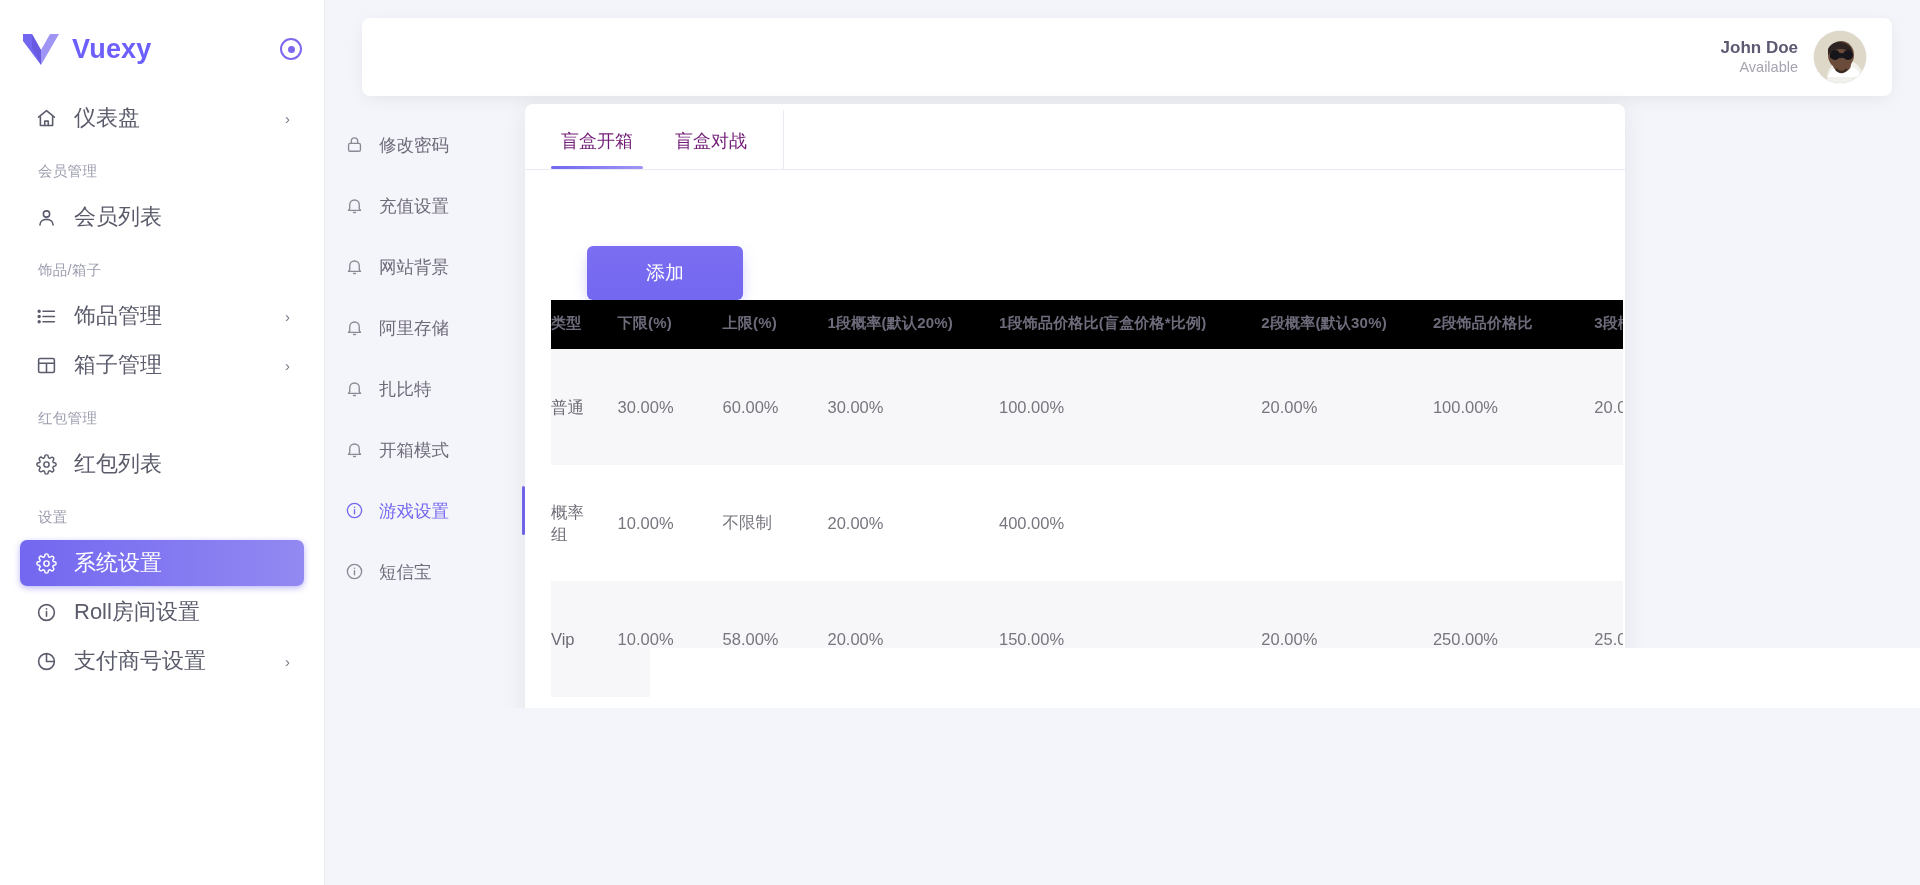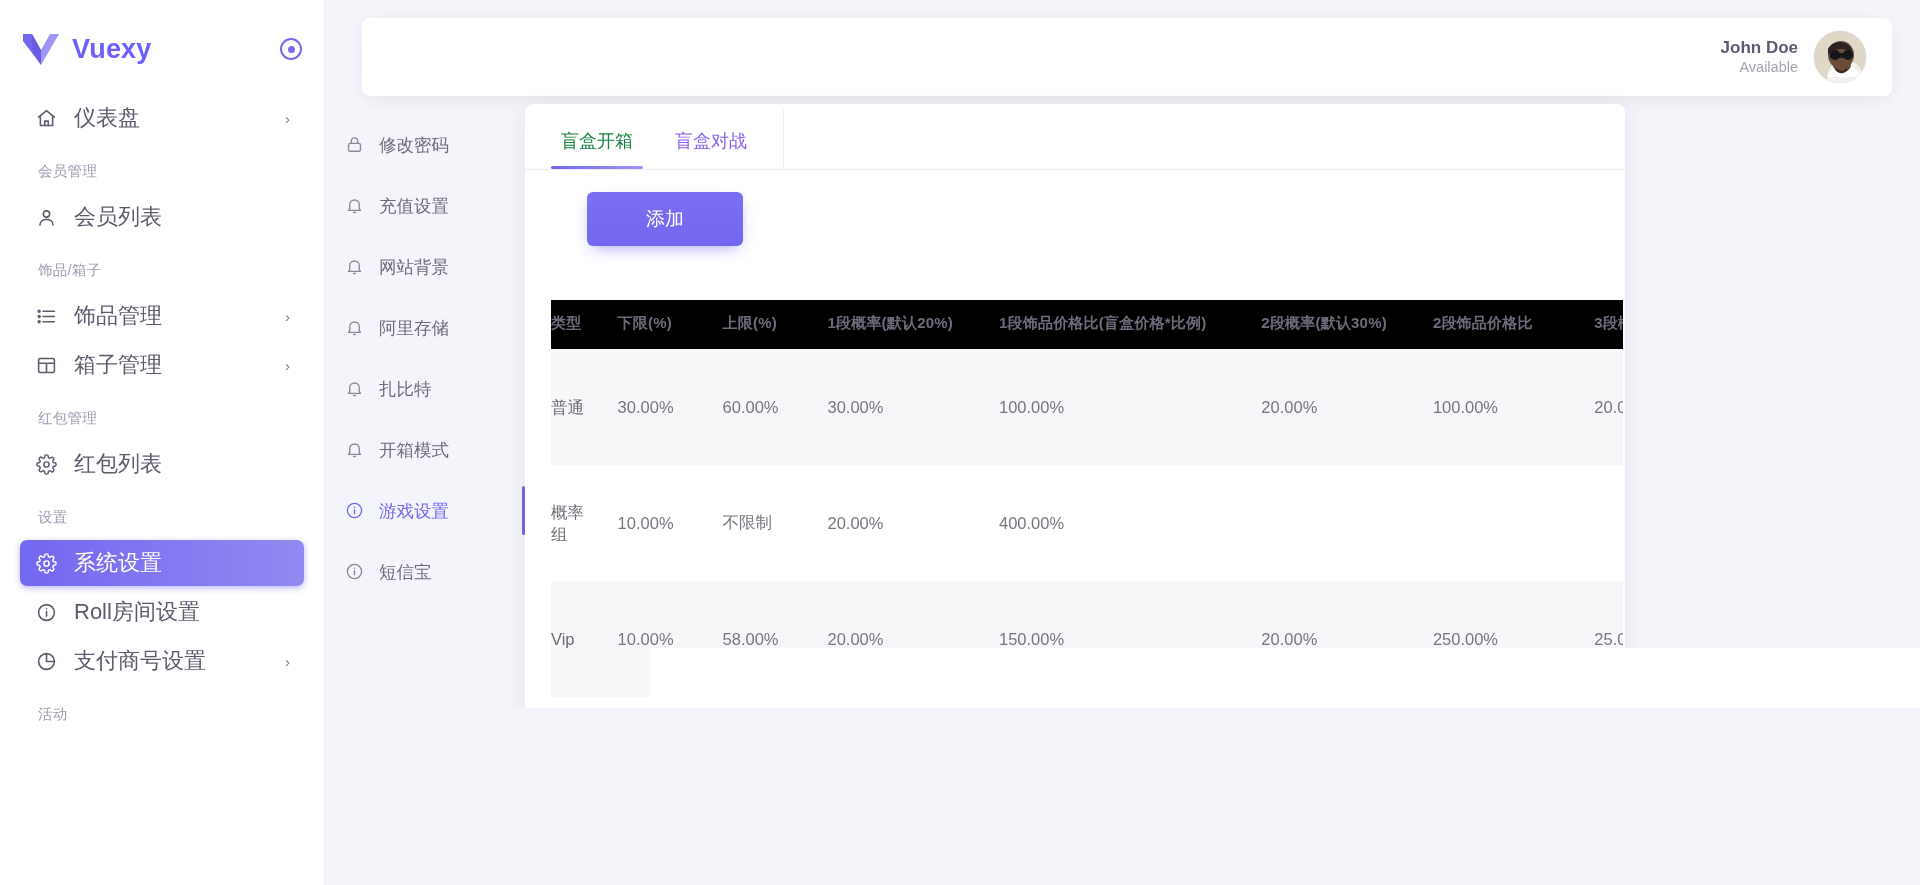--- a/index.html
+++ b/index.html
@@ -116,39 +116,39 @@
     box-shadow: 0 4px 24px 0 rgba(34,41,47,.08);
     overflow: hidden;
   }
   .tabs {
     display: flex; align-items: flex-end;
     height: 66px; padding: 0 26px;
     border-bottom: 1px solid #ebe9f1;
     position: relative;
   }
   .tab {
-    font-size: 18px; color: #8b5cf6;
+    font-size: 18px; color: #701a75;
     padding: 0 10px 16px 10px; margin-right: 22px;
     cursor: pointer; position: relative;
   }
-  .tab.active { color: #15803d; }
+  .tab.active { color: #701a75; }
   .tab.active::after {
     content: ""; position: absolute; left: 0; right: 0; bottom: 0;
     height: 3px; border-radius: 2px;
     background: linear-gradient(90deg, #7367f0 0%, #9e95f5 100%);
   }
   .tabs-divider {
     width: 1px; background: #ebe9f1; align-self: stretch;
     margin: 6px 0 0 4px; height: 60px;
   }
 
   .toolbar {
     margin: 22px 26px 0 26px;
     height: 108px;
-    display: flex; align-items: flex-start;
+    display: flex; align-items: flex-end;
     padding-left: 36px;
   }
   .btn-add {
     background: linear-gradient(180deg, #7b6ef2 0%, #7367f0 100%);
     color: #ffffff; border: none; border-radius: 6px;
     font-size: 19px; font-family: inherit;
     padding: 0 30px; height: 54px; min-width: 156px;
     cursor: pointer;
     box-shadow: 0 6px 16px -5px rgba(115,103,240,.62);
   }
@@ -329,21 +329,20 @@
         <span class="ico">
           <svg viewBox="0 0 24 24" width="21" height="21" fill="none" stroke="currentColor" stroke-width="1.8" stroke-linejoin="round">
               <circle cx="12" cy="12" r="9"></circle>
               <path d="M12 3.2V12h8.8" stroke-linecap="round"></path>
             </svg>
         </span>
         <span class="lbl">支付商号设置</span>
         <span class="chev">›</span>
       </div>
 
-      <div class="nav-section">活动</div>
 
     </nav>
   </aside>
 
   <main class="content">
 
     <header class="navbar">
       <div class="user">
         <div class="user-meta">
           <div class="user-name">John Doe</div>

